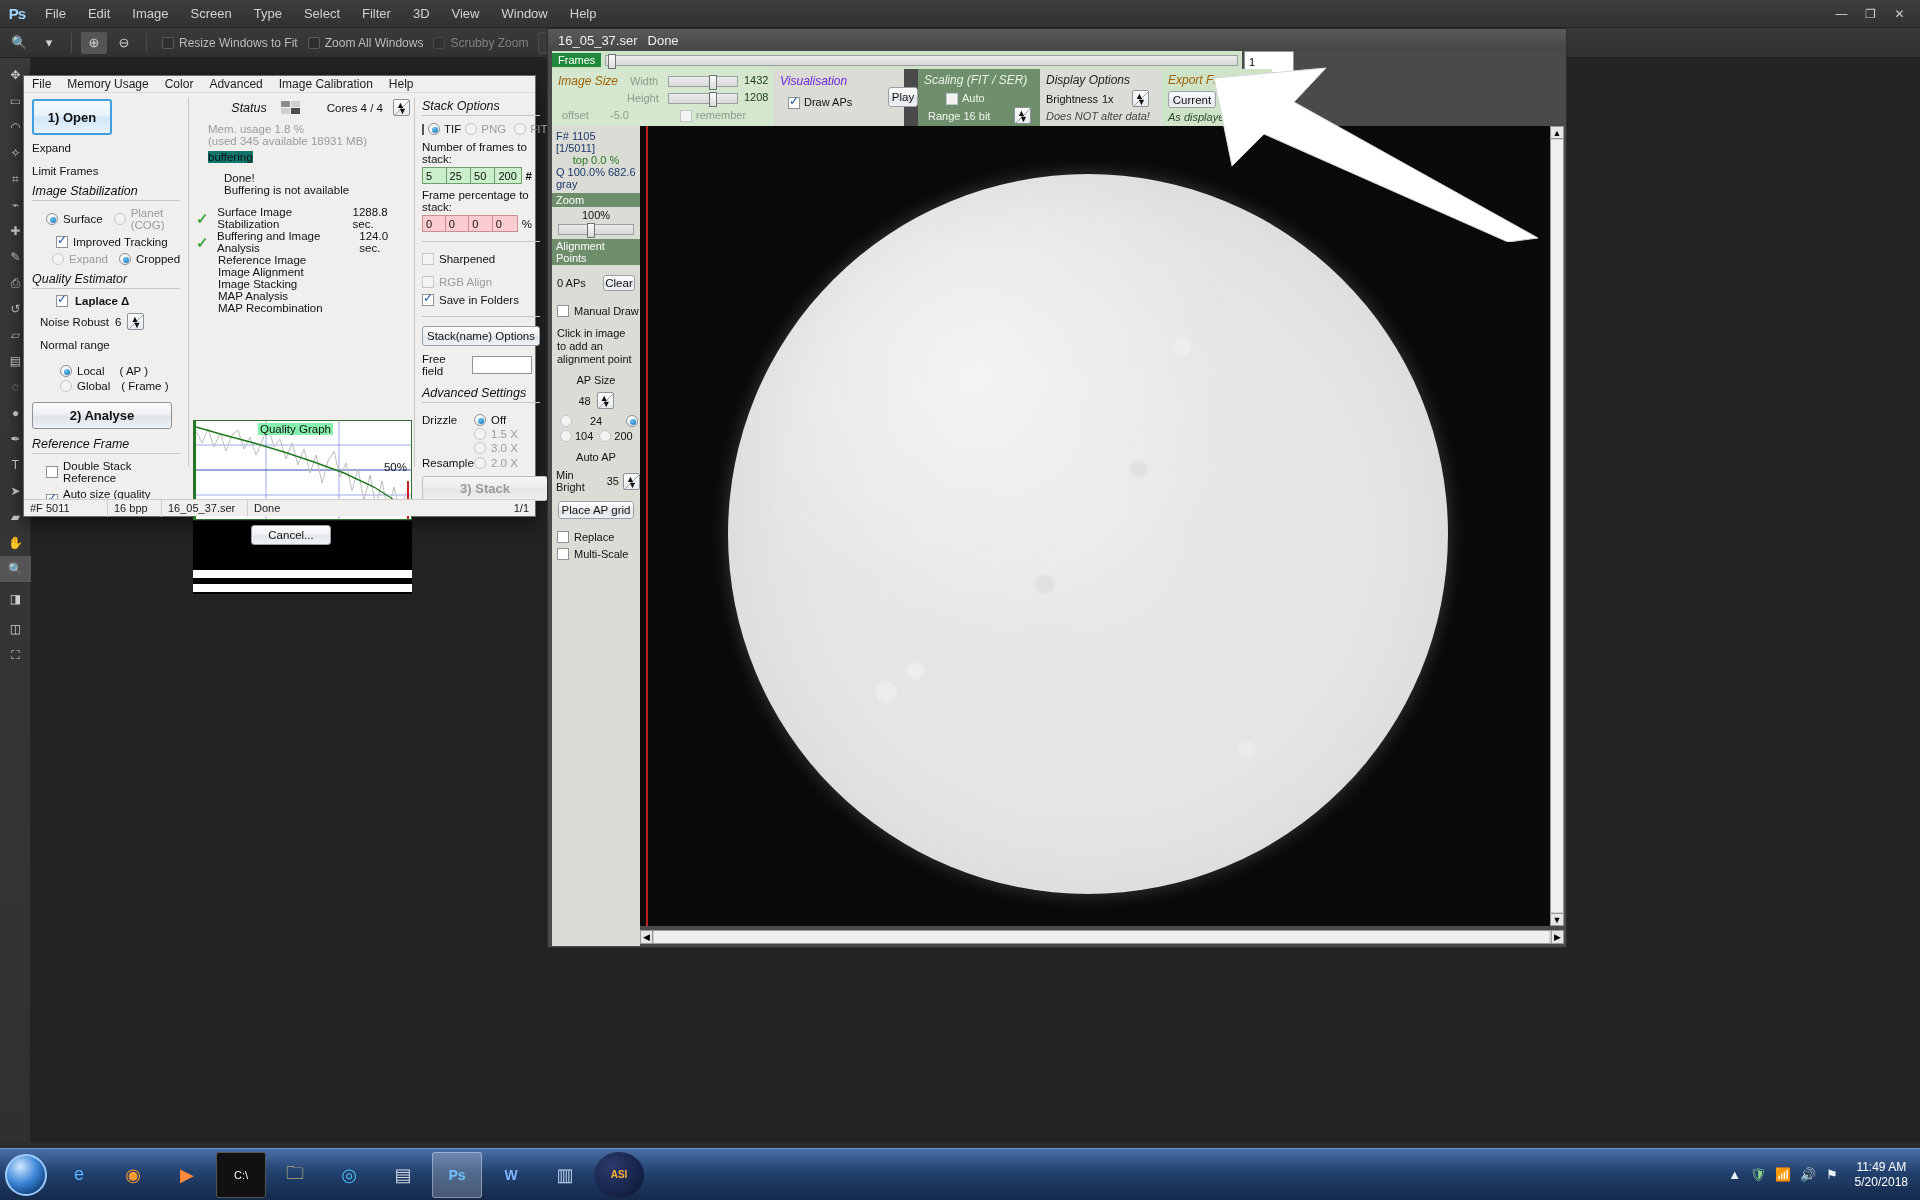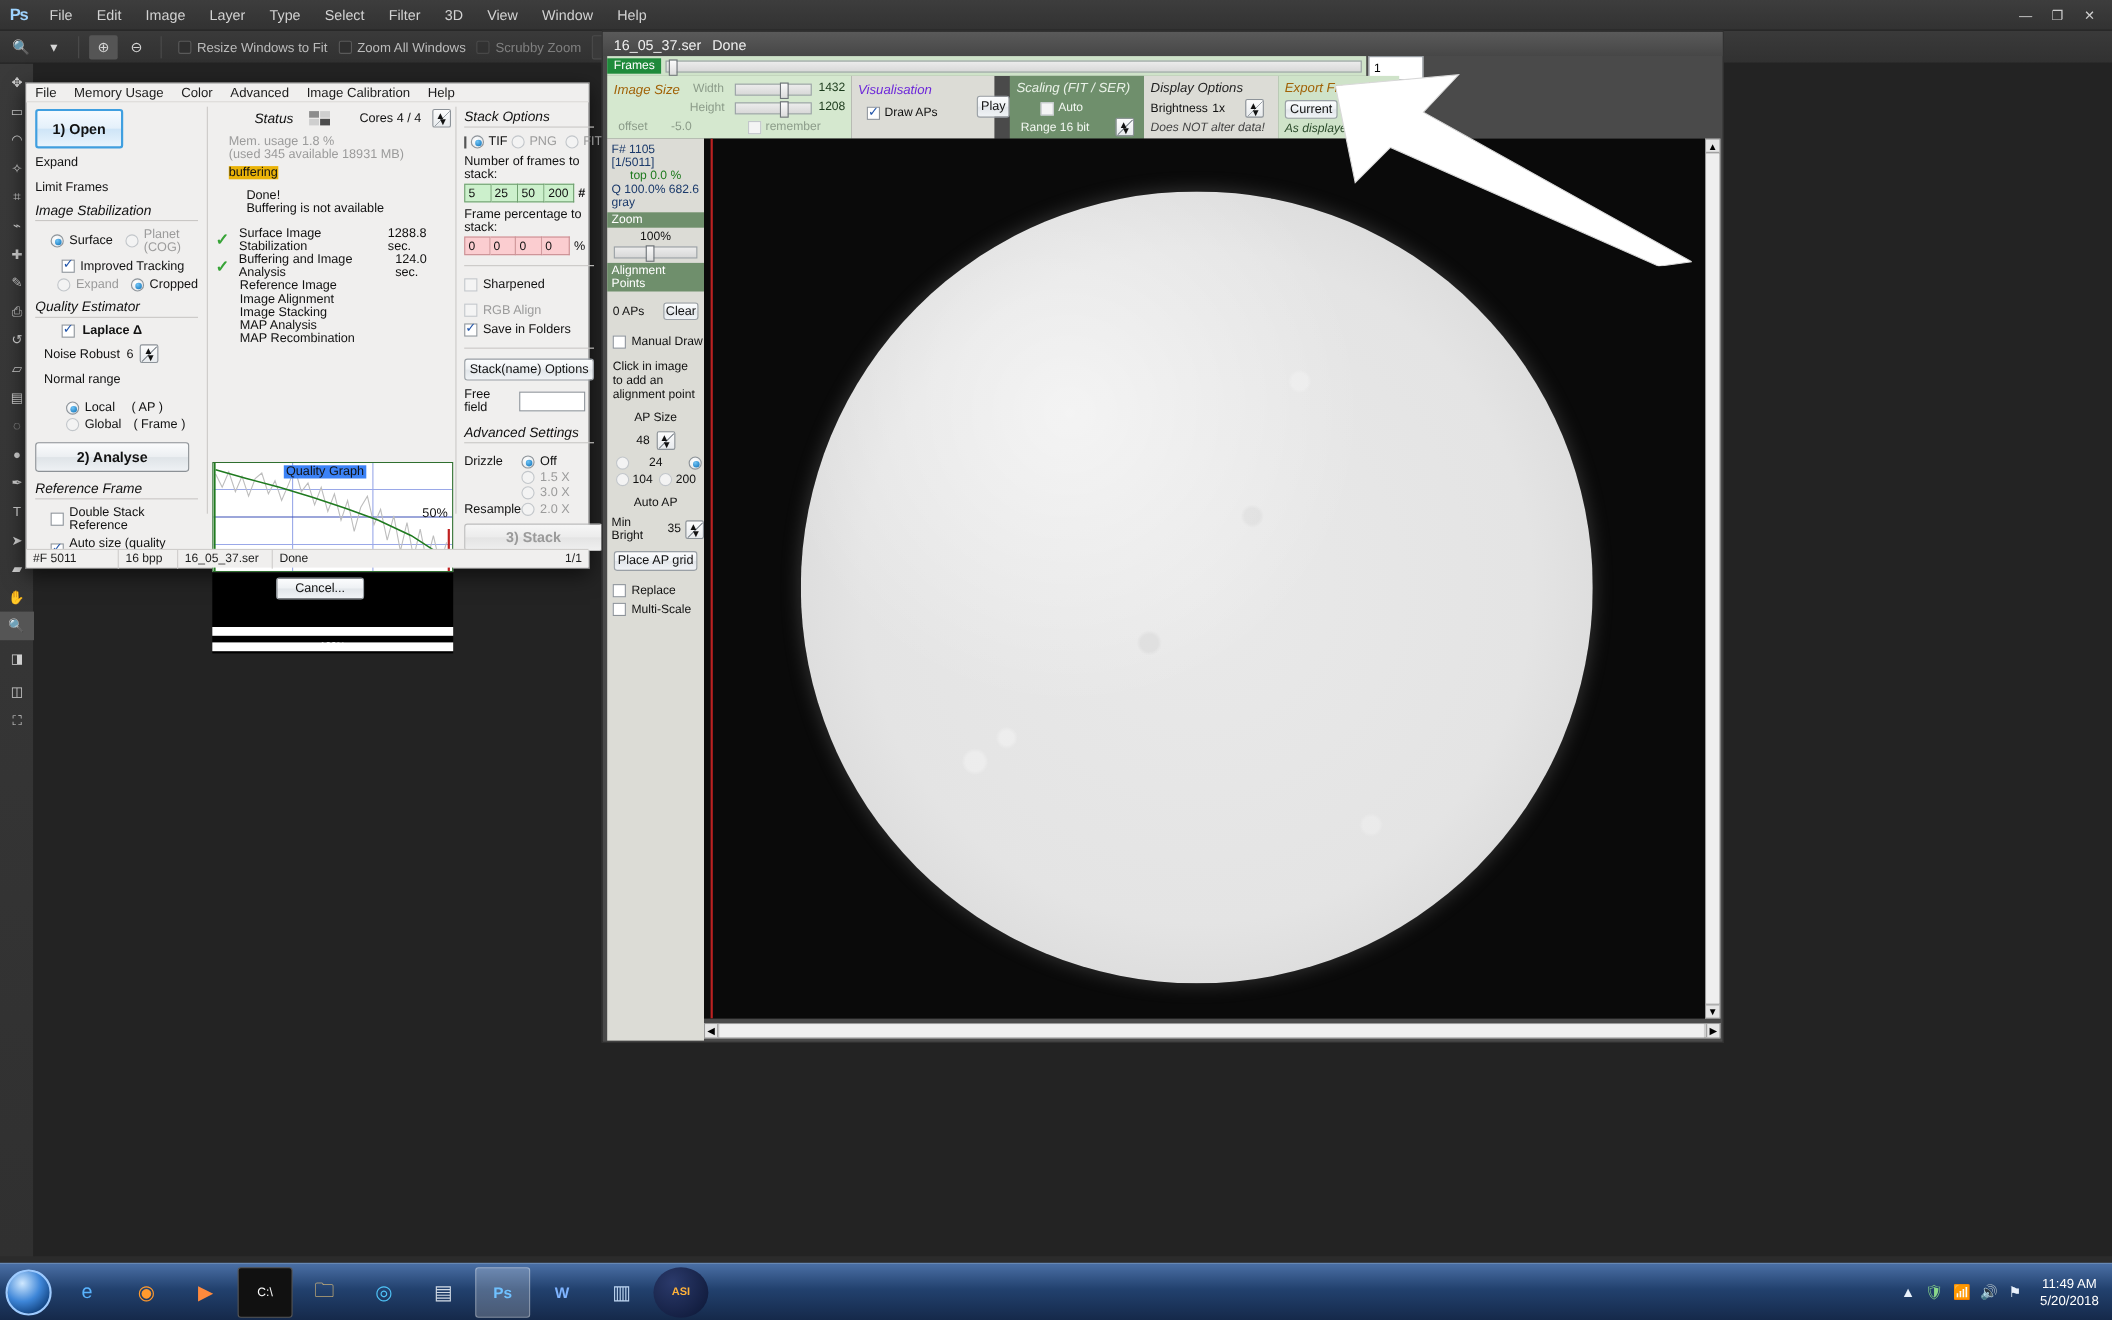--- a/index.html
+++ b/index.html
@@ -208,21 +208,21 @@
 </head>
 <body>
 
 <div id="ps-root">
 
   <div id="ps-menubar">
     <div id="ps-logo">Ps</div>
     <div class="ps-menu-item">File</div>
     <div class="ps-menu-item">Edit</div>
     <div class="ps-menu-item">Image</div>
-    <div class="ps-menu-item">Layer</div>
+    <div class="ps-menu-item">Screen</div>
     <div class="ps-menu-item">Type</div>
     <div class="ps-menu-item">Select</div>
     <div class="ps-menu-item">Filter</div>
     <div class="ps-menu-item">3D</div>
     <div class="ps-menu-item">View</div>
     <div class="ps-menu-item">Window</div>
     <div class="ps-menu-item">Help</div>
     <div id="ps-wincontrols">
       <div class="ps-wc">—</div>
       <div class="ps-wc">❐</div>
@@ -394,21 +394,21 @@
         </span>
         <span class="lbl" style="margin-left:26px;">Cores 4 / 4</span>
         <span class="spin" style="margin-left:10px;">
             <span class="up">▲</span>
             <span class="dn">▼</span>
           </span>
       </div>
 
       <div class="lbl gray" style="margin-top:7px;margin-left:12px;">Mem. usage 1.8 %</div>
       <div class="lbl gray" style="margin-left:12px;">(used 345 available 18931 MB)</div>
-      <div style="margin-left:12px;"><span class="lbl" style="background:#eab308;">buffering</span></div>
+      <div style="margin-left:12px;"><span class="lbl" style="background:#0f766e;">buffering</span></div>
 
       <div class="lbl" style="margin-top:7px;margin-left:28px;">Done!</div>
       <div class="lbl" style="margin-left:28px;">Buffering is not available</div>
 
       <div style="margin-top:10px;">
         <div style="display:flex;align-items:center;">
           <span class="chkmark" style="width:22px">✓</span>
           <span class="lbl">Surface Image Stabilization</span>
           <span class="lbl" style="margin-left:auto">1288.8 sec.</span>
         </div>
@@ -448,21 +448,21 @@
           <line x1="0" y1="74" x2="217" y2="74"></line>
           <line x1="72" y1="0" x2="72" y2="98"></line>
           <line x1="145" y1="0" x2="145" y2="98"></line>
         </g>
         <line x1="0" y1="49" x2="217" y2="49" stroke="#3a4fb5" stroke-width="1"></line>
         <polyline fill="none" stroke="#bdbdbd" stroke-width="1" points="2,10 8,22 14,8 20,26 26,12 32,30 38,14 44,9 50,28 56,16 62,34 68,20 74,5 80,26 86,18 92,38 98,22 104,44 110,28 116,52 122,34 128,62 134,40 140,30 146,56 152,42 158,70 164,48 170,80 176,54 182,86 188,60 194,90 200,66 206,92 212,72"></polyline>
         <polyline fill="none" stroke="#1f7a1f" stroke-width="1.4" points="2,6 30,14 60,22 90,31 120,41 150,52 180,66 214,88"></polyline>
         <line x1="1" y1="0" x2="1" y2="98" stroke="#1f7a1f" stroke-width="2"></line>
         <line x1="214" y1="60" x2="214" y2="98" stroke="#c02020" stroke-width="2"></line>
       </svg>
-      <div class="lbl" style="position:absolute;left:64px;top:2px;background:#3b82f6;padding:0 2px;">Quality Graph</div>
+      <div class="lbl" style="position:absolute;left:64px;top:2px;background:#86efac;padding:0 2px;">Quality Graph</div>
       <div class="lbl" style="position:absolute;right:4px;top:40px;">50%</div>
     </div>
 
     <div id="progbox" style="top:428px;height:73px;">
       <div class="smallbtn" style="position:absolute;left:58px;top:4px;width:80px;height:20px;">Cancel...</div>
       <div style="position:absolute;left:0;bottom:16px;width:219px;height:8px;background:#fff;"></div>
       <div style="position:absolute;left:0;bottom:16px;width:219px;text-align:center;font-size:9px;color:#fff;">100%</div>
       <div style="position:absolute;left:0;bottom:2px;width:219px;height:8px;background:#fff;"></div>
       <div style="position:absolute;left:0;bottom:2px;width:219px;text-align:center;font-size:9px;color:#fff;">100%</div>
     </div>

